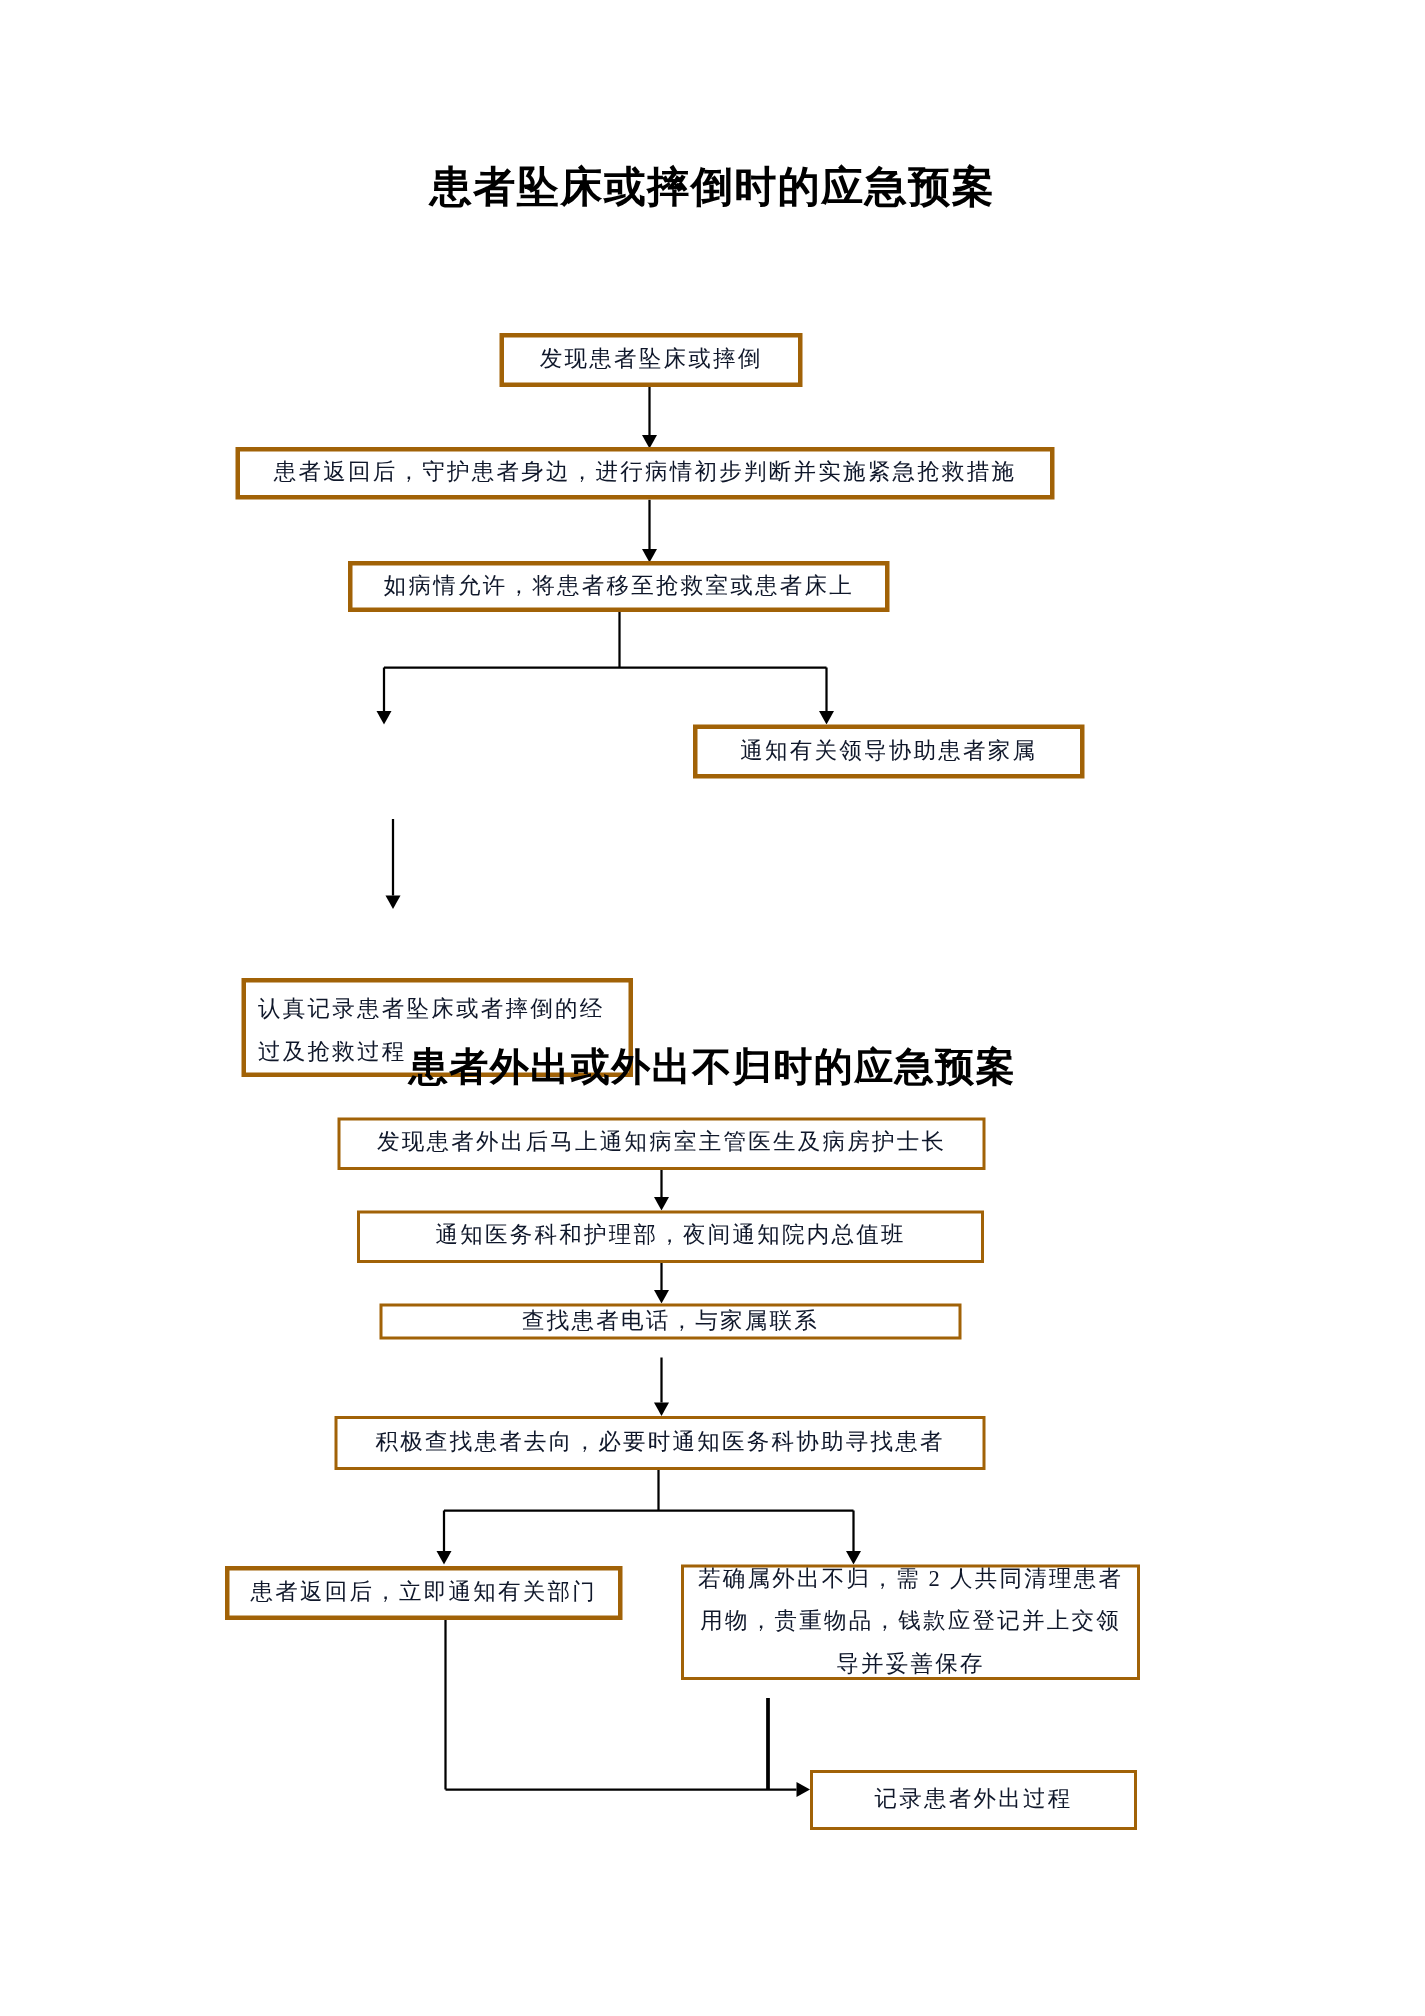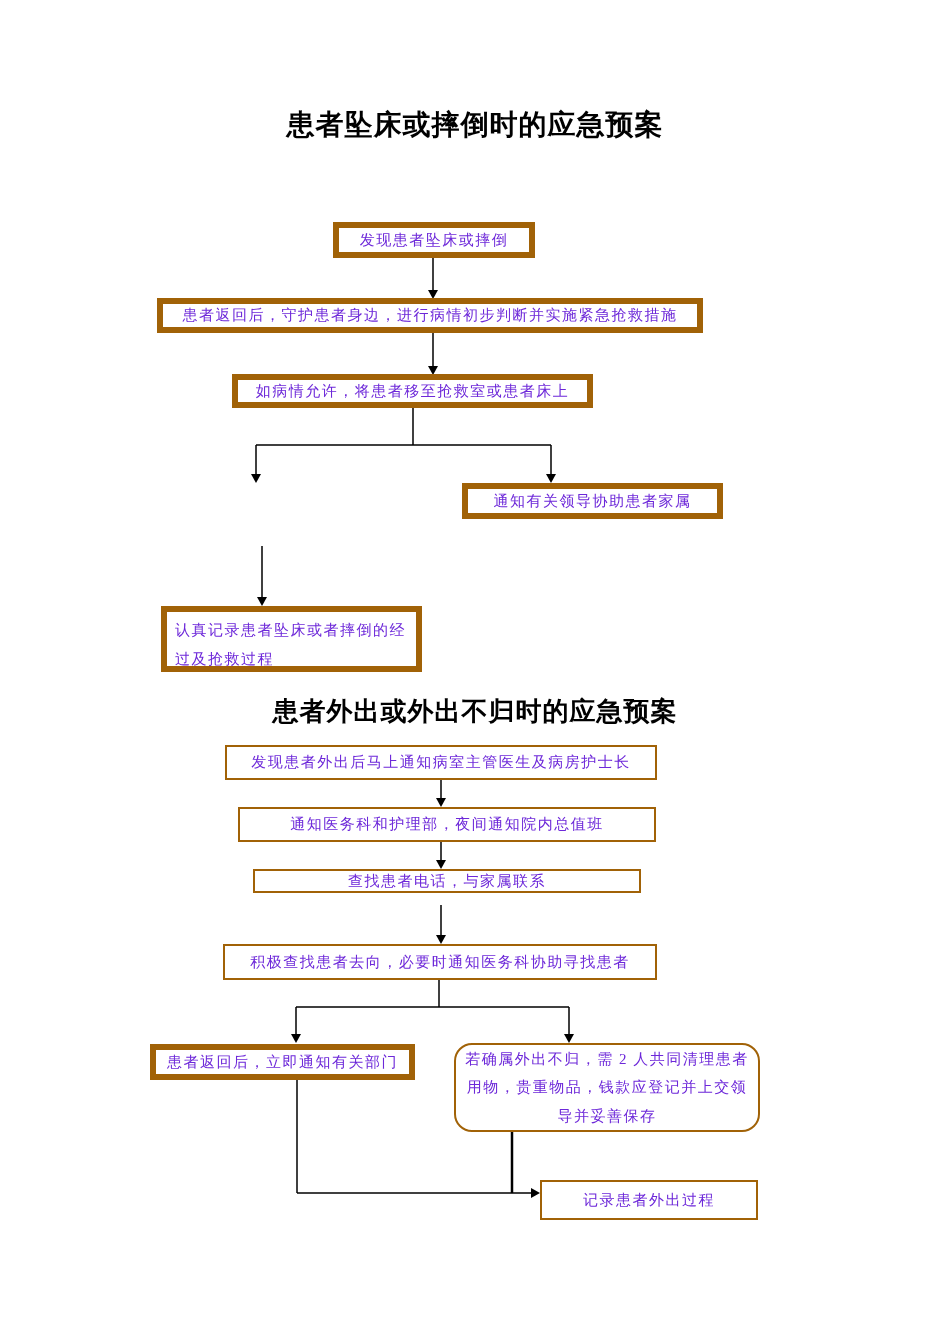--- a/index.html
+++ b/index.html
@@ -25,38 +25,39 @@
     font-weight: bold;
     color: #000000;
     letter-spacing: 1px;
     white-space: nowrap;
   }
   .fc-title.t1 { top: 106px; font-size: 28px; }
   .fc-title.t2 { top: 694px; font-size: 26px; }
   .box {
     position: absolute;
     box-sizing: border-box;
-    border: 6px solid #a16207;
+    border: 3px solid #a16207;
     background: #ffffff;
     display: flex;
     align-items: center;
     justify-content: center;
     text-align: center;
     font-size: 15px;
     line-height: 1.9;
     letter-spacing: 1.5px;
     padding: 1px 8px;
-    color: #6d28d9;
+    color: #0f172a;
   }
   .box.thick { border-width: 2px; }
   .box.left-align {
     justify-content: flex-start;
     text-align: left;
     align-items: flex-start;
     padding-top: 4px;
+    margin-top: 46px;
   }
   .edges-layer {
     position: absolute;
     left: 0;
     top: 0;
     pointer-events: none;
   }
   .edge { stroke: #000000; stroke-width: 1.5; fill: none; }
   .edge.heavy { stroke-width: 2.5; }
   .arrowhead { fill: #000000; stroke: none; }
@@ -135,17 +136,17 @@
   <div class="box thick" style="left:225px; top:745px; width:432px; height:35px;">发现患者外出后马上通知病室主管医生及病房护士长</div>
 
   <div class="box thick" style="left:238px; top:807px; width:418px; height:35px;">通知医务科和护理部，夜间通知院内总值班</div>
 
   <div class="box thick" style="left:253px; top:869px; width:388px; height:24px;">查找患者电话，与家属联系</div>
 
   <div class="box thick" style="left:223px; top:944px; width:434px; height:36px;">积极查找患者去向，必要时通知医务科协助寻找患者</div>
 
   <div class="box" style="left:150px; top:1044px; width:265px; height:36px;">患者返回后，立即通知有关部门</div>
 
-  <div class="box thick" style="left:454px; top:1043px; width:306px; height:89px;border-radius:18px;">若确属外出不归，需 2 人共同清理患者用物，贵重物品，钱款应登记并上交领导并妥善保存</div>
+  <div class="box thick" style="left:454px; top:1043px; width:306px; height:77px;">若确属外出不归，需 2 人共同清理患者用物，贵重物品，钱款应登记并上交领导并妥善保存</div>
 
   <div class="box thick" style="left:540px; top:1180px; width:218px; height:40px;">记录患者外出过程</div>
 
 </div>
 
 </body></html>

